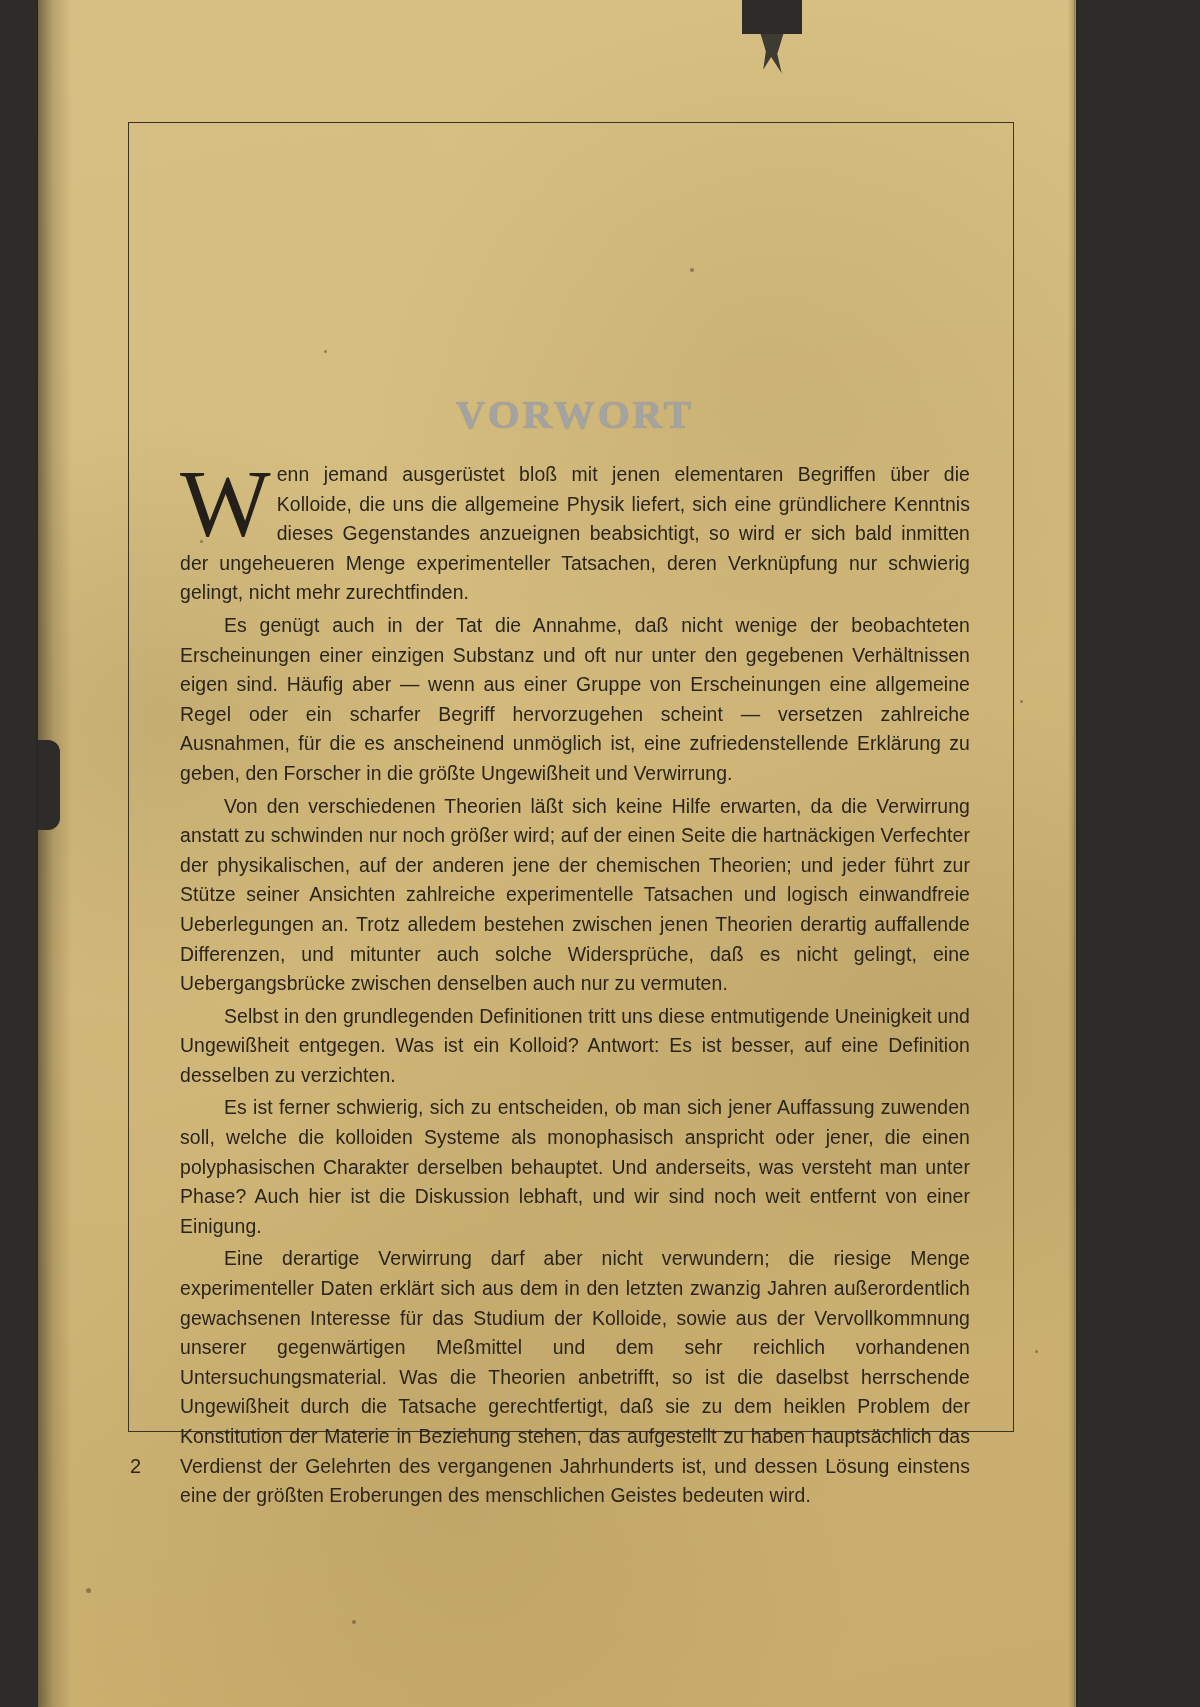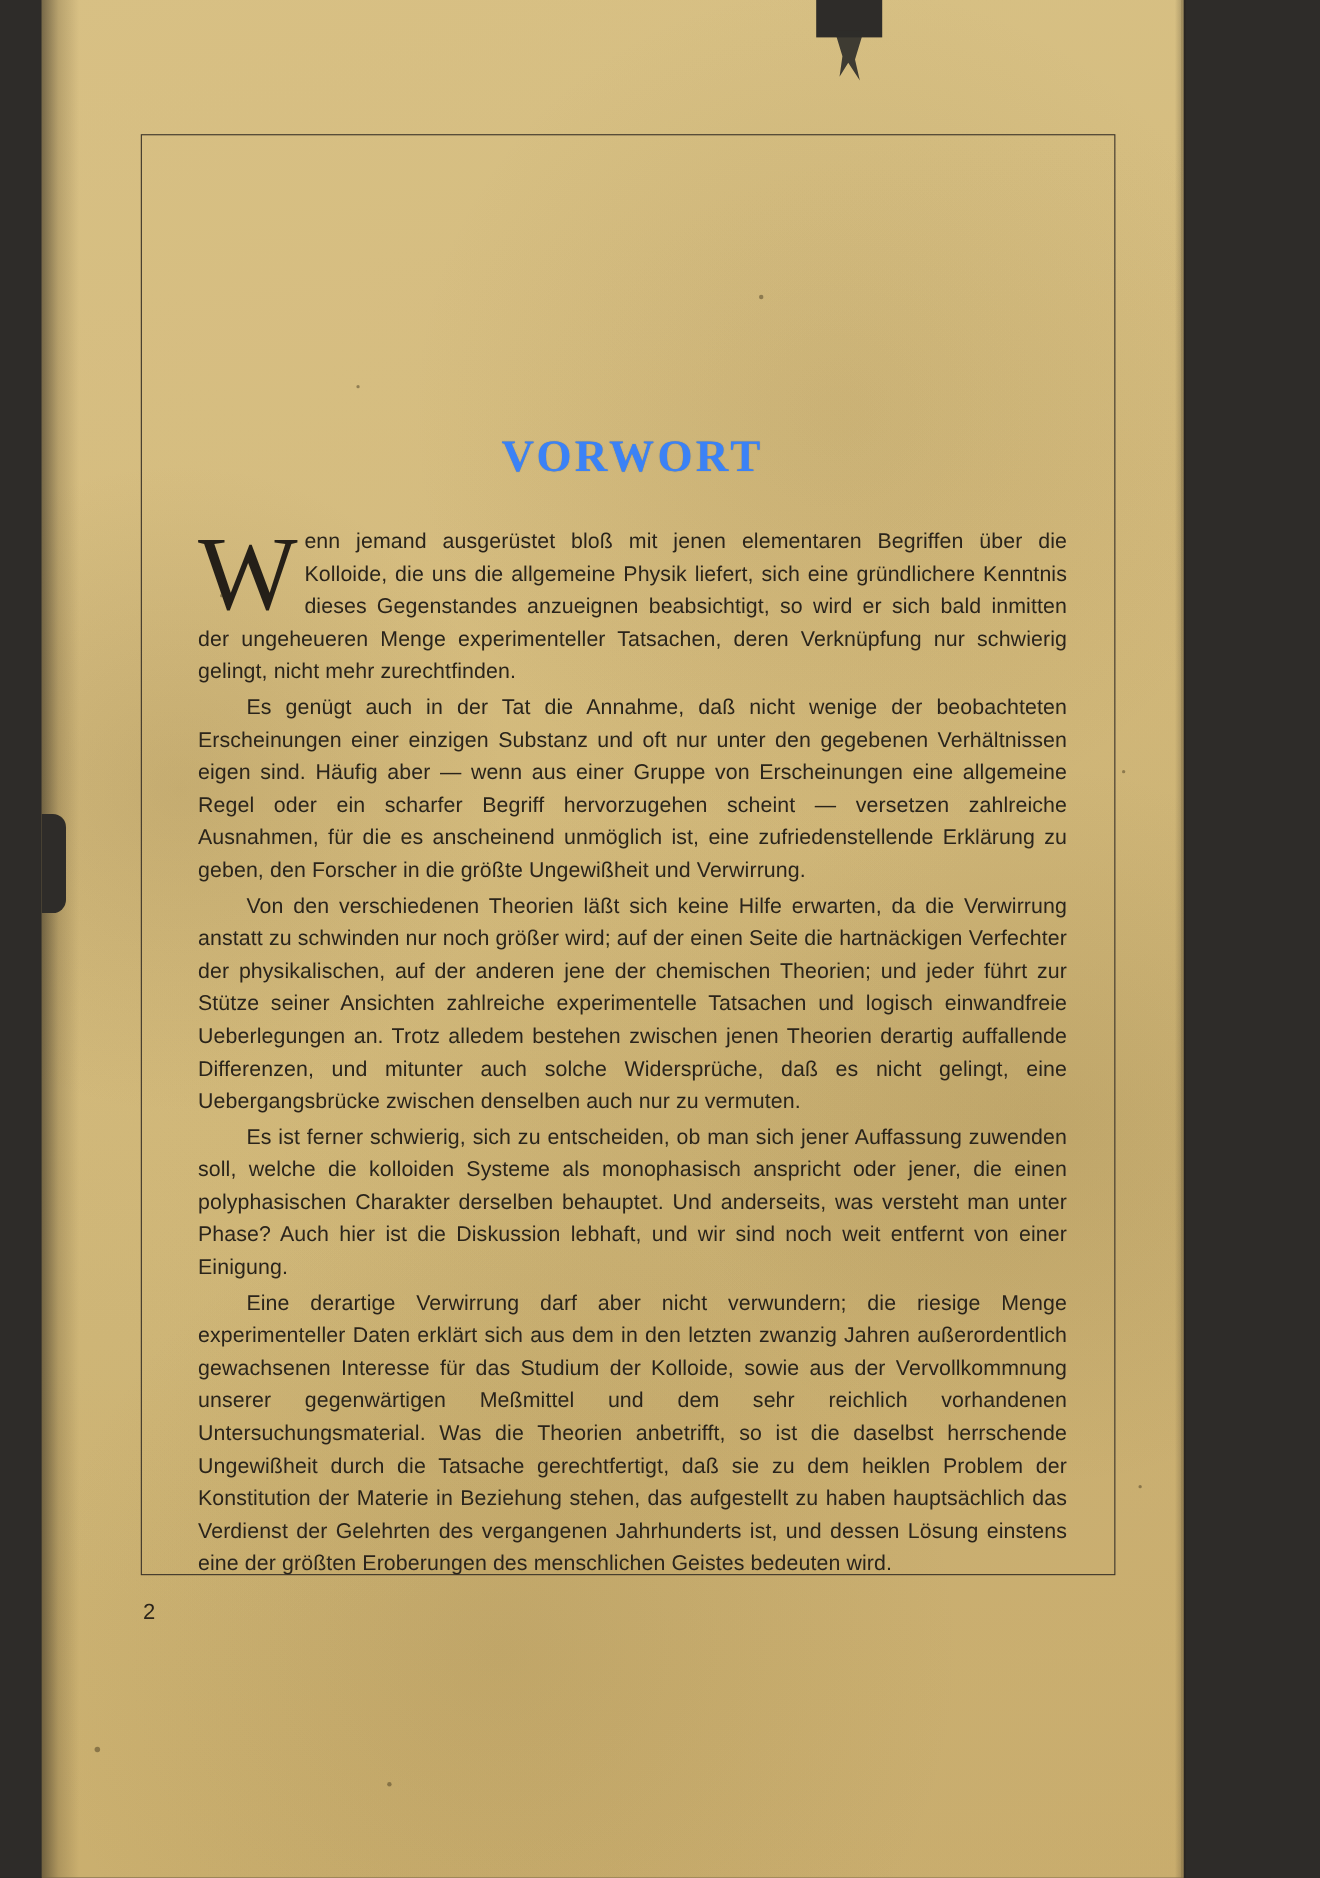--- a/index.html
+++ b/index.html
@@ -145,23 +145,23 @@
     position: absolute;
     left: 180px;
     top: 390px;
     width: 790px;
   }
 
   .doc-title {
     text-align: center;
     font-size: 41px;
     letter-spacing: 3px;
-    color: #3b82f6;
-    font-family: "Liberation Serif", serif;
-    margin: 0 0 40px 0;
+    color: #a3a3a3;
+    font-family: "Liberation Serif", serif;
+    margin: 0 0 22px 0;
     text-shadow: 0 0 1px rgba(60,48,28,0.35);
   }
 
   p.body-par {
     margin: 0 0 3px 0;
     font-size: 19.4px;
     line-height: 29.6px;
     color: #2a241b;
     text-align: justify;
     font-family: "Liberation Sans", sans-serif;
@@ -220,20 +220,21 @@
 
 <div class="ghost"></div>
 
 <div class="content">
   <h1 class="doc-title">VORWORT</h1>
 
   <p class="body-par first-par"><span class="dropcap">W</span><span>enn jemand ausgerüstet bloß mit jenen elementaren Begriffen über die Kolloide, die uns die allgemeine Physik liefert, sich eine gründlichere Kenntnis dieses Gegenstandes anzueignen beabsichtigt, so wird er sich bald inmitten der ungeheueren Menge experimenteller Tatsachen, deren Verknüpfung nur schwierig gelingt, nicht mehr zurechtfinden.</span></p>
 
   <p class="body-par">Es genügt auch in der Tat die Annahme, daß nicht wenige der beobachteten Erscheinungen einer einzigen Substanz und oft nur unter den gegebenen Verhältnissen eigen sind. Häufig aber — wenn aus einer Gruppe von Erscheinungen eine allgemeine Regel oder ein scharfer Begriff hervorzugehen scheint — versetzen zahlreiche Ausnahmen, für die es anscheinend unmöglich ist, eine zufriedenstellende Erklärung zu geben, den Forscher in die größte Ungewißheit und Verwirrung.</p>
   <p class="body-par">Von den verschiedenen Theorien läßt sich keine Hilfe erwarten, da die Verwirrung anstatt zu schwinden nur noch größer wird; auf der einen Seite die hartnäckigen Verfechter der physikalischen, auf der anderen jene der chemischen Theorien; und jeder führt zur Stütze seiner Ansichten zahlreiche experimentelle Tatsachen und logisch einwandfreie Ueberlegungen an. Trotz alledem bestehen zwischen jenen Theorien derartig auffallende Differenzen, und mitunter auch solche Widersprüche, daß es nicht gelingt, eine Uebergangsbrücke zwischen denselben auch nur zu vermuten.</p>
+  <p class="body-par">Selbst in den grundlegenden Definitionen tritt uns diese entmutigende Uneinigkeit und Ungewißheit entgegen. Was ist ein Kolloid? Antwort: Es ist besser, auf eine Definition desselben zu verzichten.</p>
   <p class="body-par">Es ist ferner schwierig, sich zu entscheiden, ob man sich jener Auffassung zuwenden soll, welche die kolloiden Systeme als monophasisch anspricht oder jener, die einen polyphasischen Charakter derselben behauptet. Und anderseits, was versteht man unter Phase? Auch hier ist die Diskussion lebhaft, und wir sind noch weit entfernt von einer Einigung.</p>
   <p class="body-par">Eine derartige Verwirrung darf aber nicht verwundern; die riesige Menge experimenteller Daten erklärt sich aus dem in den letzten zwanzig Jahren außerordentlich gewachsenen Interesse für das Studium der Kolloide, sowie aus der Vervollkommnung unserer gegenwärtigen Meßmittel und dem sehr reichlich vorhandenen Untersuchungsmaterial. Was die Theorien anbetrifft, so ist die daselbst herrschende Ungewißheit durch die Tatsache gerechtfertigt, daß sie zu dem heiklen Problem der Konstitution der Materie in Beziehung stehen, das aufgestellt zu haben hauptsächlich das Verdienst der Gelehrten des vergangenen Jahrhunderts ist, und dessen Lösung einstens eine der größten Eroberungen des menschlichen Geistes bedeuten wird.</p>
 </div>
 
 <div class="page-number">2</div>
 
 <div class="speck" style="left:324px;top:350px;width:3px;height:3px;"></div>
 <div class="speck" style="left:690px;top:268px;width:4px;height:4px;"></div>
 <div class="speck" style="left:200px;top:540px;width:3px;height:3px;"></div>
 <div class="speck" style="left:1020px;top:700px;width:3px;height:3px;"></div>

